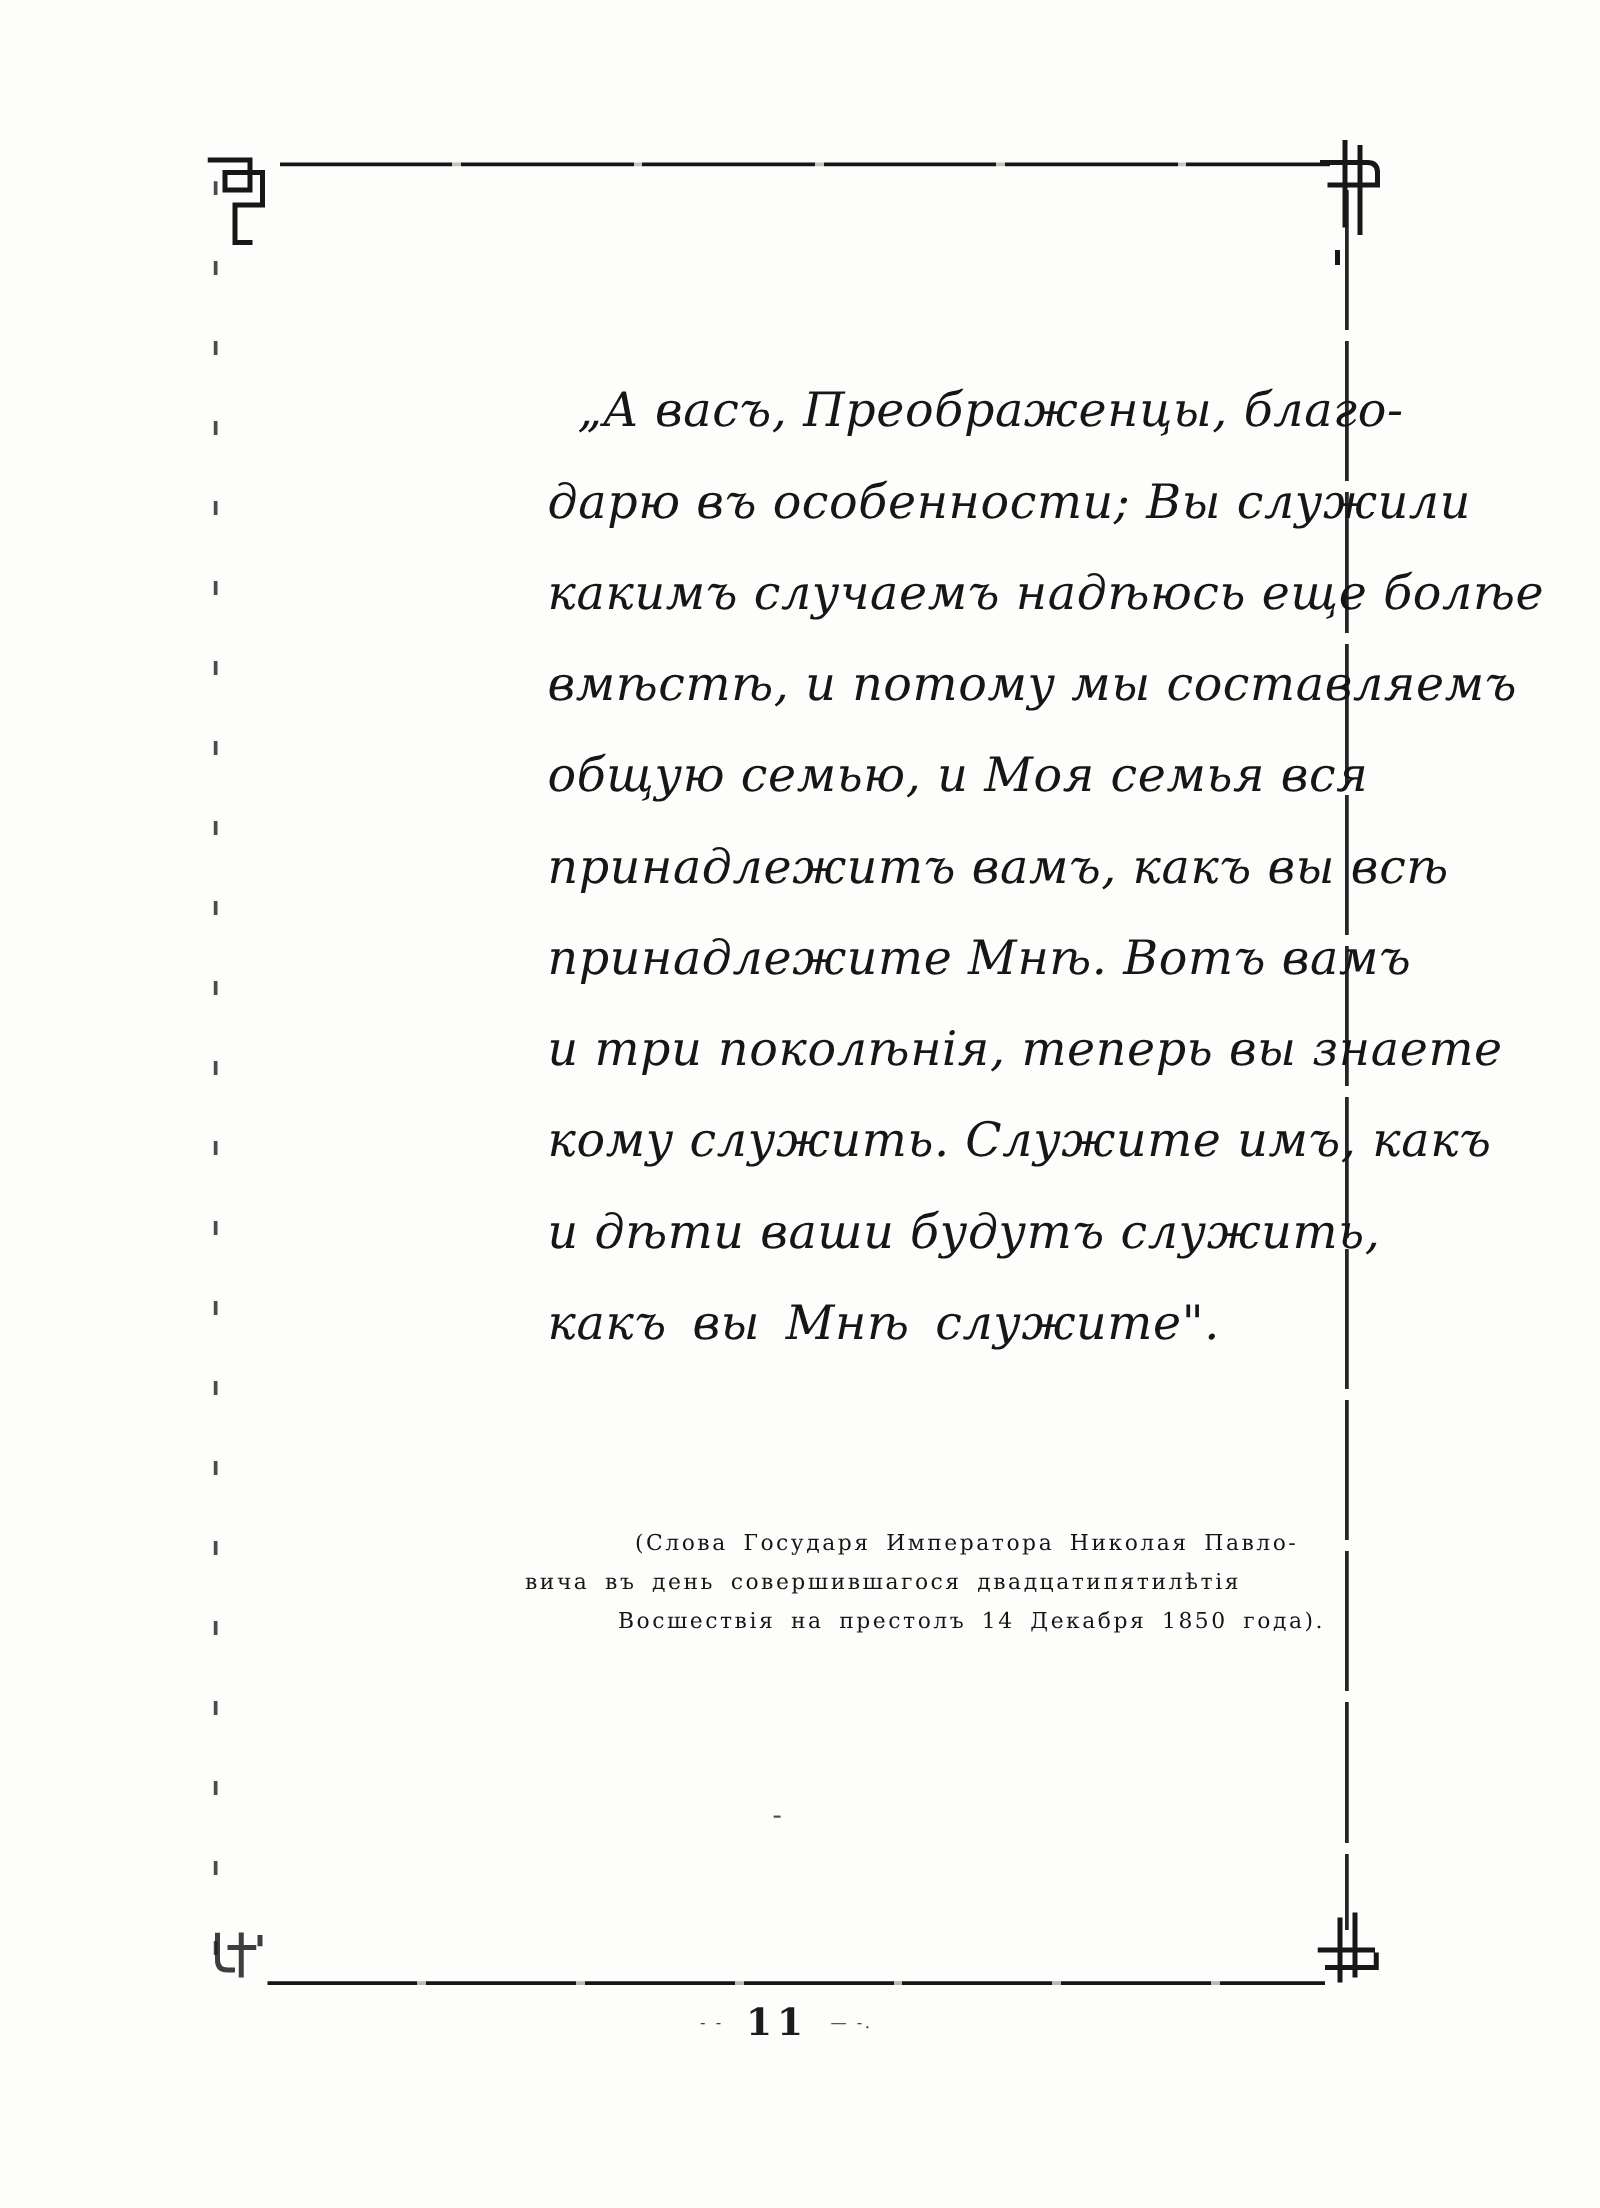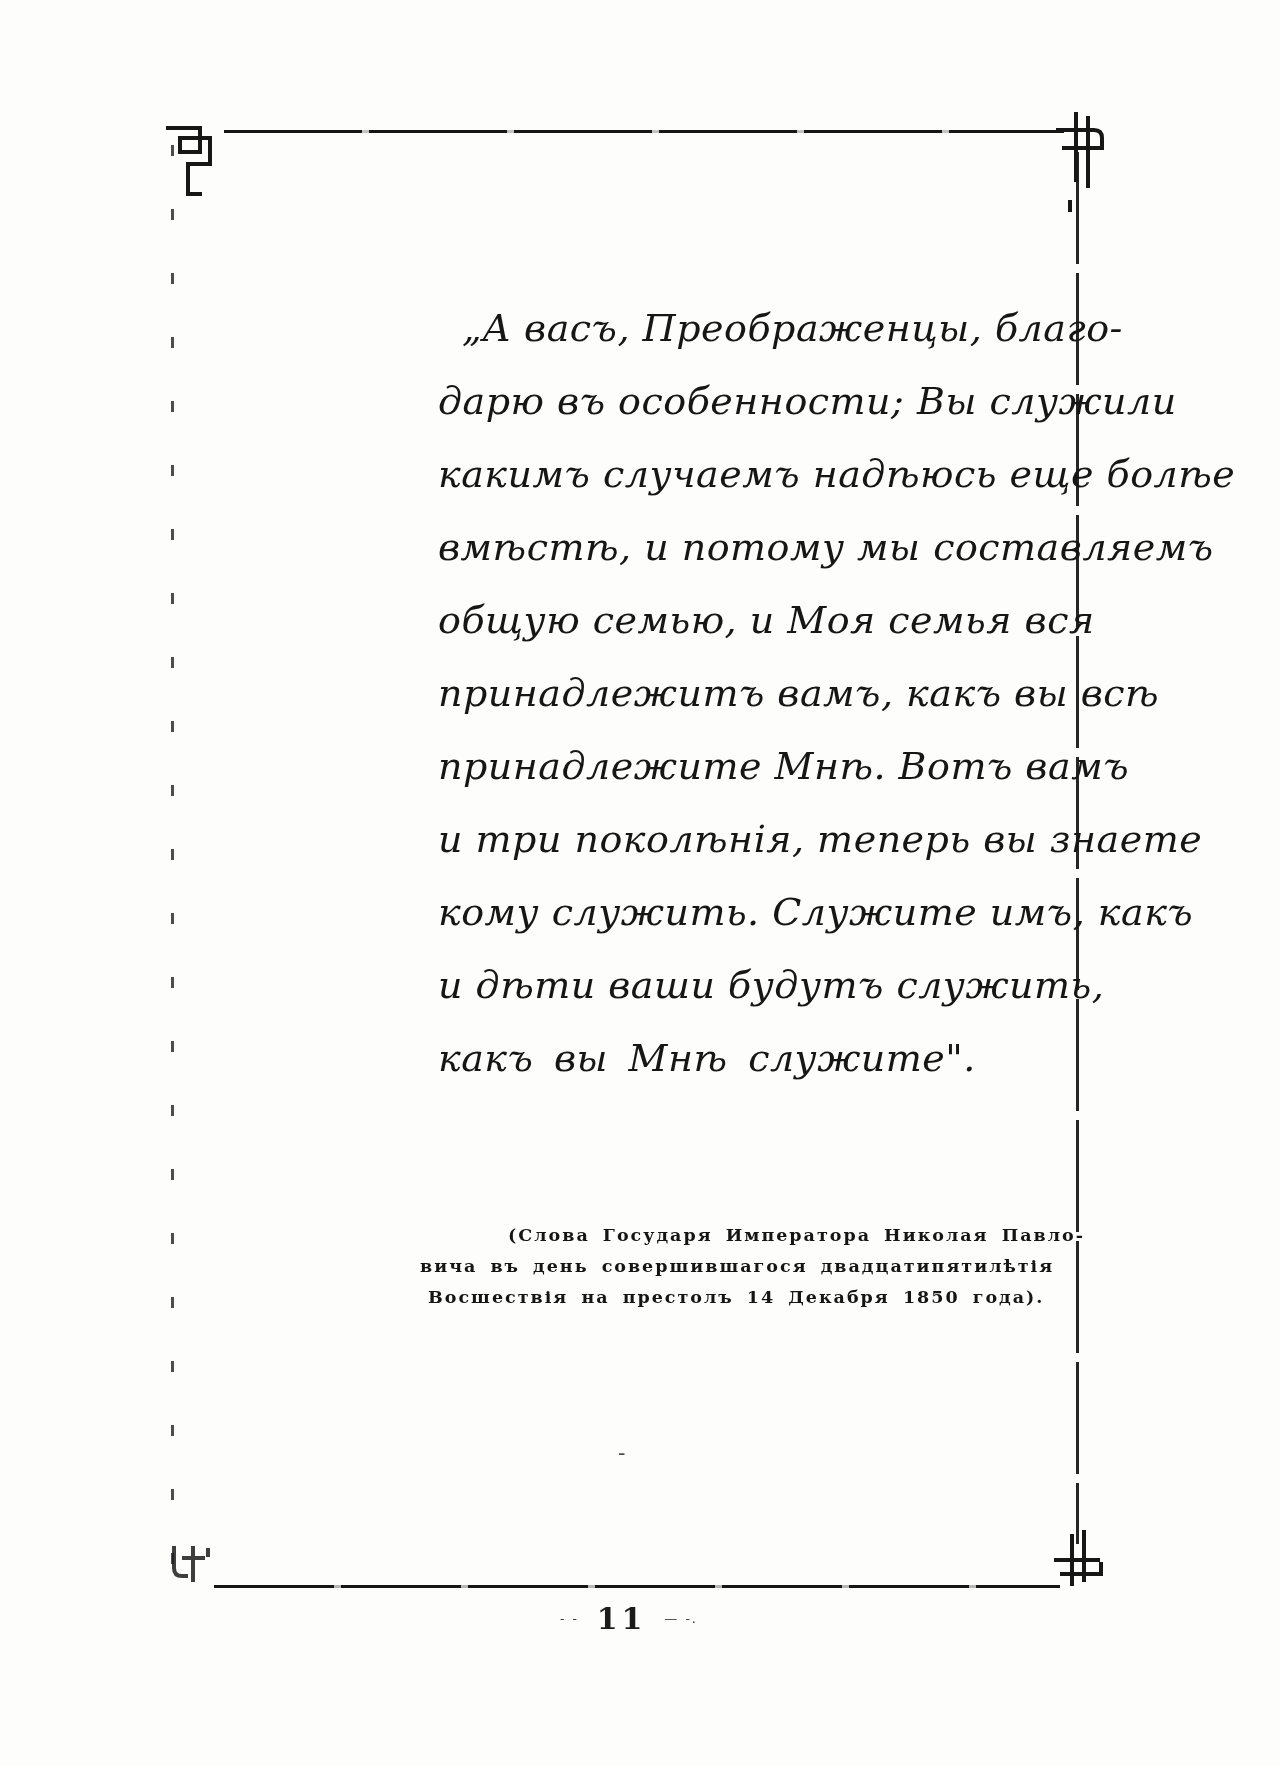--- a/index.html
+++ b/index.html
@@ -72,31 +72,31 @@
     text-align-last: left;
     word-spacing: 8px;
   }
 
   
   .caption {
     position: absolute;
     left: 420px; top: 1220px;
     width: 640px;
     font-family: "DejaVu Serif", serif;
-    font-weight: bold;
+    font-weight: normal;
     font-size: 17.5px;
     line-height: 31px;
     letter-spacing: 2px;
     word-spacing: 5px;
     color: #151515;
     white-space: nowrap;
   }
   .caption .cap-line-1 { margin-left: 88px; }
   .caption .cap-line-2 { margin-left: 0; }
-  .caption .cap-line-3 { margin-left: 8px; }
+  .caption .cap-line-3 { margin-left: 8px; text-align: right; }
 
   
   .stray {
     position: absolute;
     left: 618px; top: 1440px;
     font-size: 22px;
     color: #4a4a4a;
   }
 
   

